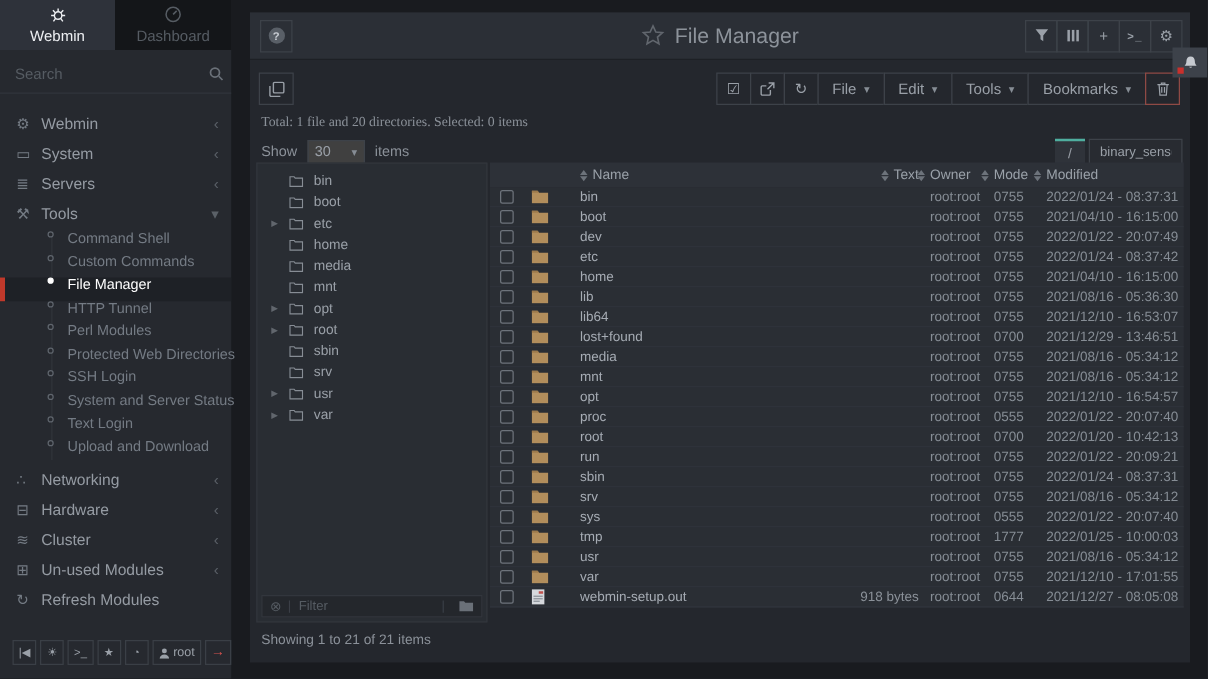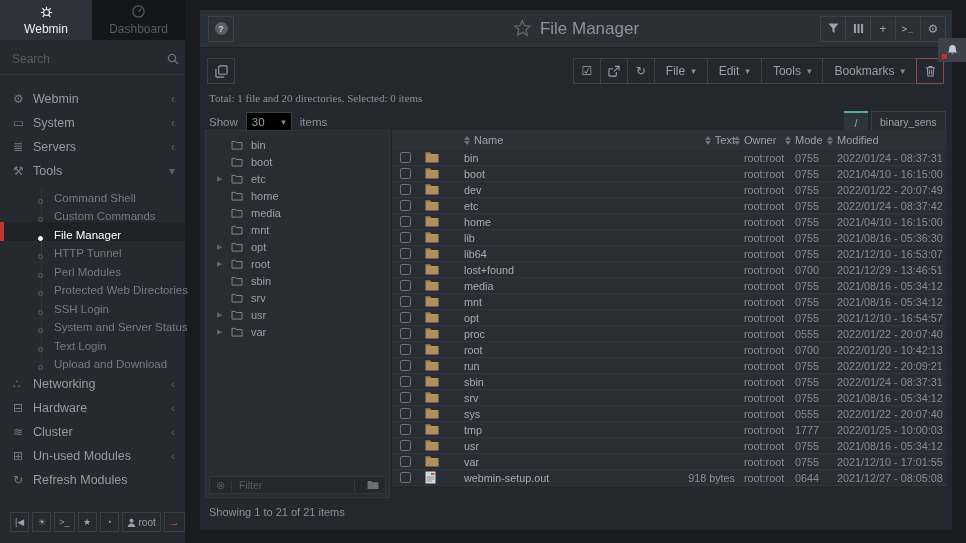--- a/index.html
+++ b/index.html
@@ -21,21 +21,21 @@
   .side-search { height:32px; display:flex; align-items:center; padding:0 12px; border-bottom:1px solid #31353c; margin-top:3px; }
   .side-search input { flex:1; background:transparent; border:none; outline:none; color:#c4b5fd; font-size:12px; font-family:inherit; }
   .side-search input::placeholder { color:#565c63; }
   .menu { list-style:none; margin-top:12px; }
   .menu-item { height:24px; display:flex; align-items:center; padding:0 10px 0 13px; color:#959ba3; font-size:12.5px; cursor:pointer; }
   .menu-item .mi-icon { width:20px; font-size:12px; color:#747b84; }
   .menu-item .mi-label { flex:1; }
   .menu-item .mi-chev { font-size:12px; color:#5a6067; }
   .submenu { list-style:none; position:relative; padding:2px 0; }
   .submenu::before { content:""; position:absolute; left:41px; top:4px; bottom:4px; width:1px; background:#30343b; }
-  .submenu-item { height:18.5px; display:flex; align-items:flex-end; padding-left:38px; color:#747b84; font-size:11.5px; cursor:pointer; position:relative; }
+  .submenu-item { height:18.5px; display:flex; align-items:flex-start; padding-left:38px; color:#747b84; font-size:11.5px; cursor:pointer; position:relative; }
   .submenu-item .smi-bullet { width:5px; height:5px; border:1px solid #5f656d; border-radius:50%; margin-right:11px; flex:0 0 auto; z-index:1; background:#26292f; }
   .submenu-item .smi-label { white-space:nowrap; }
   .submenu-item.active { color:#ffffff; background:#1e2126; }
   .submenu-item.active .smi-bullet { background:#ffffff; border-color:#ffffff; }
   .submenu-item.active::before { content:""; position:absolute; left:0; top:0; bottom:0; width:4px; background:#c0392b; }
   .side-footer { position:absolute; left:10px; bottom:11px; display:flex; gap:3px; }
   .sf-btn { height:20px; min-width:19px; padding:0 4px; border:1px solid #3a3f46; display:flex; align-items:center; justify-content:center; gap:3px; color:#9aa0a8; font-size:9px; cursor:pointer; background:#26292f; }
   .sf-btn.logout { color:#d9534f; font-size:11px; font-weight:bold; }
   
   .content { position:absolute; left:200px; top:10px; width:752px; height:520px; background:#24272d; z-index:1; }
@@ -49,21 +49,21 @@
   
   .toolbar { position:absolute; top:48px; left:8px; right:8px; height:26px; display:flex; }
   .tb-btn { height:26px; margin-left:-1px; border:1px solid #3d4249; display:flex; align-items:center; justify-content:center; color:#9aa0a8; font-size:12px; cursor:pointer; background:#24272d; }
   .tb-icon { width:28px; }
   .tb-menu { padding:0 11px; font-size:12px; gap:6px; }
   .tb-caret { font-size:9px; color:#868d95; }
   .tb-right { margin-left:auto; display:flex; }
   .tb-trash { border-color:#8f4a45; }
   .total-line { position:absolute; top:82px; left:9px; font-size:11px; color:#8b9199;font-family:Liberation Serif, serif; }
   .show-row { position:absolute; top:101px; left:9px; right:6px; height:22px; display:flex; align-items:center; font-size:11.5px; color:#8b9199; }
-  .show-select { width:46px; height:20px; border:1px solid #3d4249; margin:0 8px; padding:0 5px; display:flex; align-items:center; justify-content:space-between; color:#9aa0a8; cursor:pointer; background:#000000; }
+  .show-select { width:46px; height:20px; border:1px solid #3d4249; margin:0 8px; padding:0 5px; display:flex; align-items:center; justify-content:space-between; color:#9aa0a8; cursor:pointer; background:#404040; }
   .path-root { margin-left:auto; width:24px; height:22px; background:#2f333a; border-top:2px solid #4fae9f; display:flex; align-items:center; justify-content:center; color:#9aa0a8; font-size:11px; cursor:pointer; }
   .path-input { width:75px; height:22px; margin-left:3px; background:#282b31; border:1px solid #3d4249; color:#9aa0a8; font-size:10.5px; padding:0 8px; font-family:inherit; outline:none; }
   
   .tree-panel { position:absolute; left:5px; top:120px; width:185px; height:368px; background:#292d33; border:1px solid #32363d; }
   .tree { list-style:none; padding-top:5px; }
   .tree-item { height:17px; display:flex; align-items:center; padding-left:11px; color:#9aa0a8; font-size:11px; cursor:pointer; }
   .tree-exp { width:14px; font-size:7px; color:#61666d; }
   .tree-item .t-folder { margin-right:8px; }
   .tree-filter { position:absolute; left:3px; right:3px; bottom:3px; height:18px; background:#24272c; border:1px solid #32363d; display:flex; align-items:center; padding:0 6px; font-size:10.5px; color:#565c63; }
   .tree-filter .tf-x { font-size:11px; margin-right:5px; }

